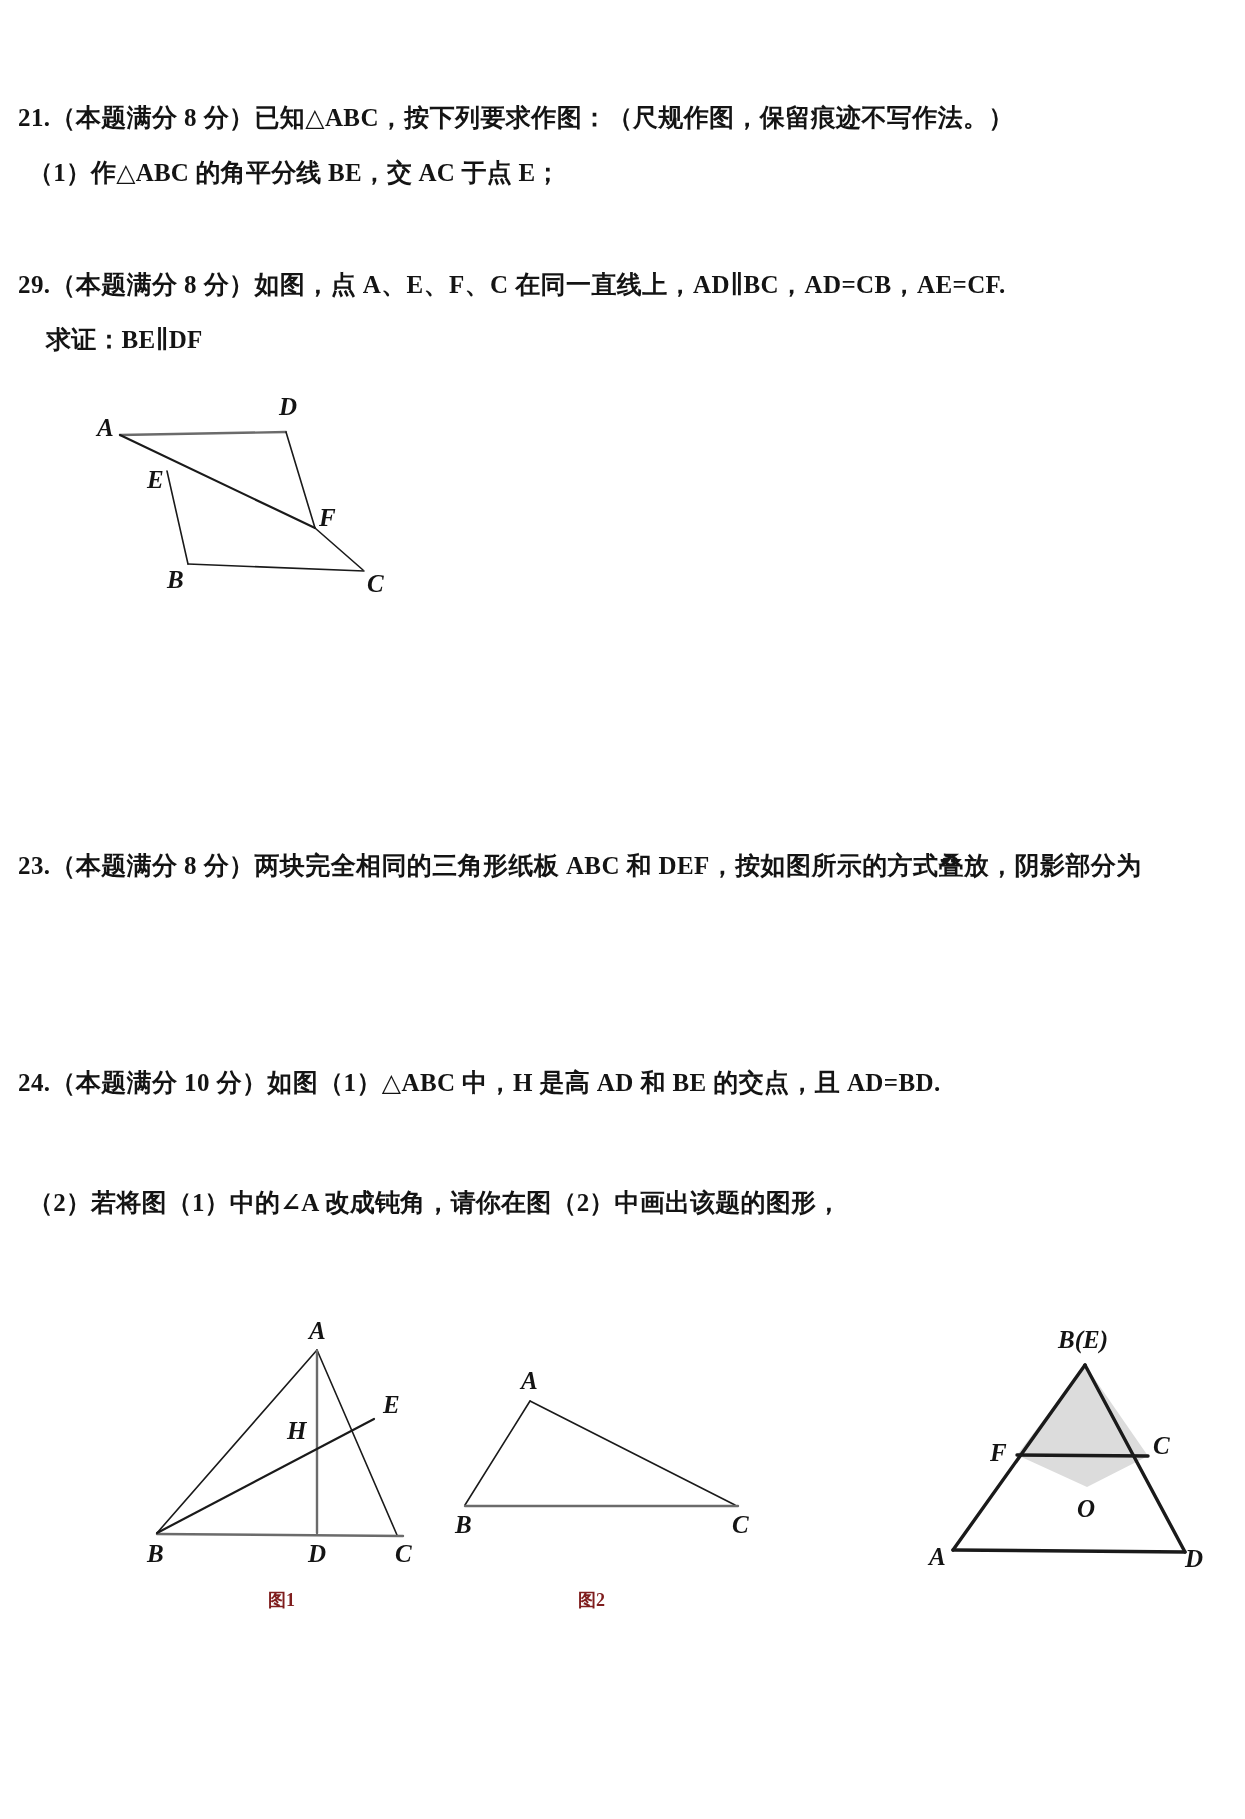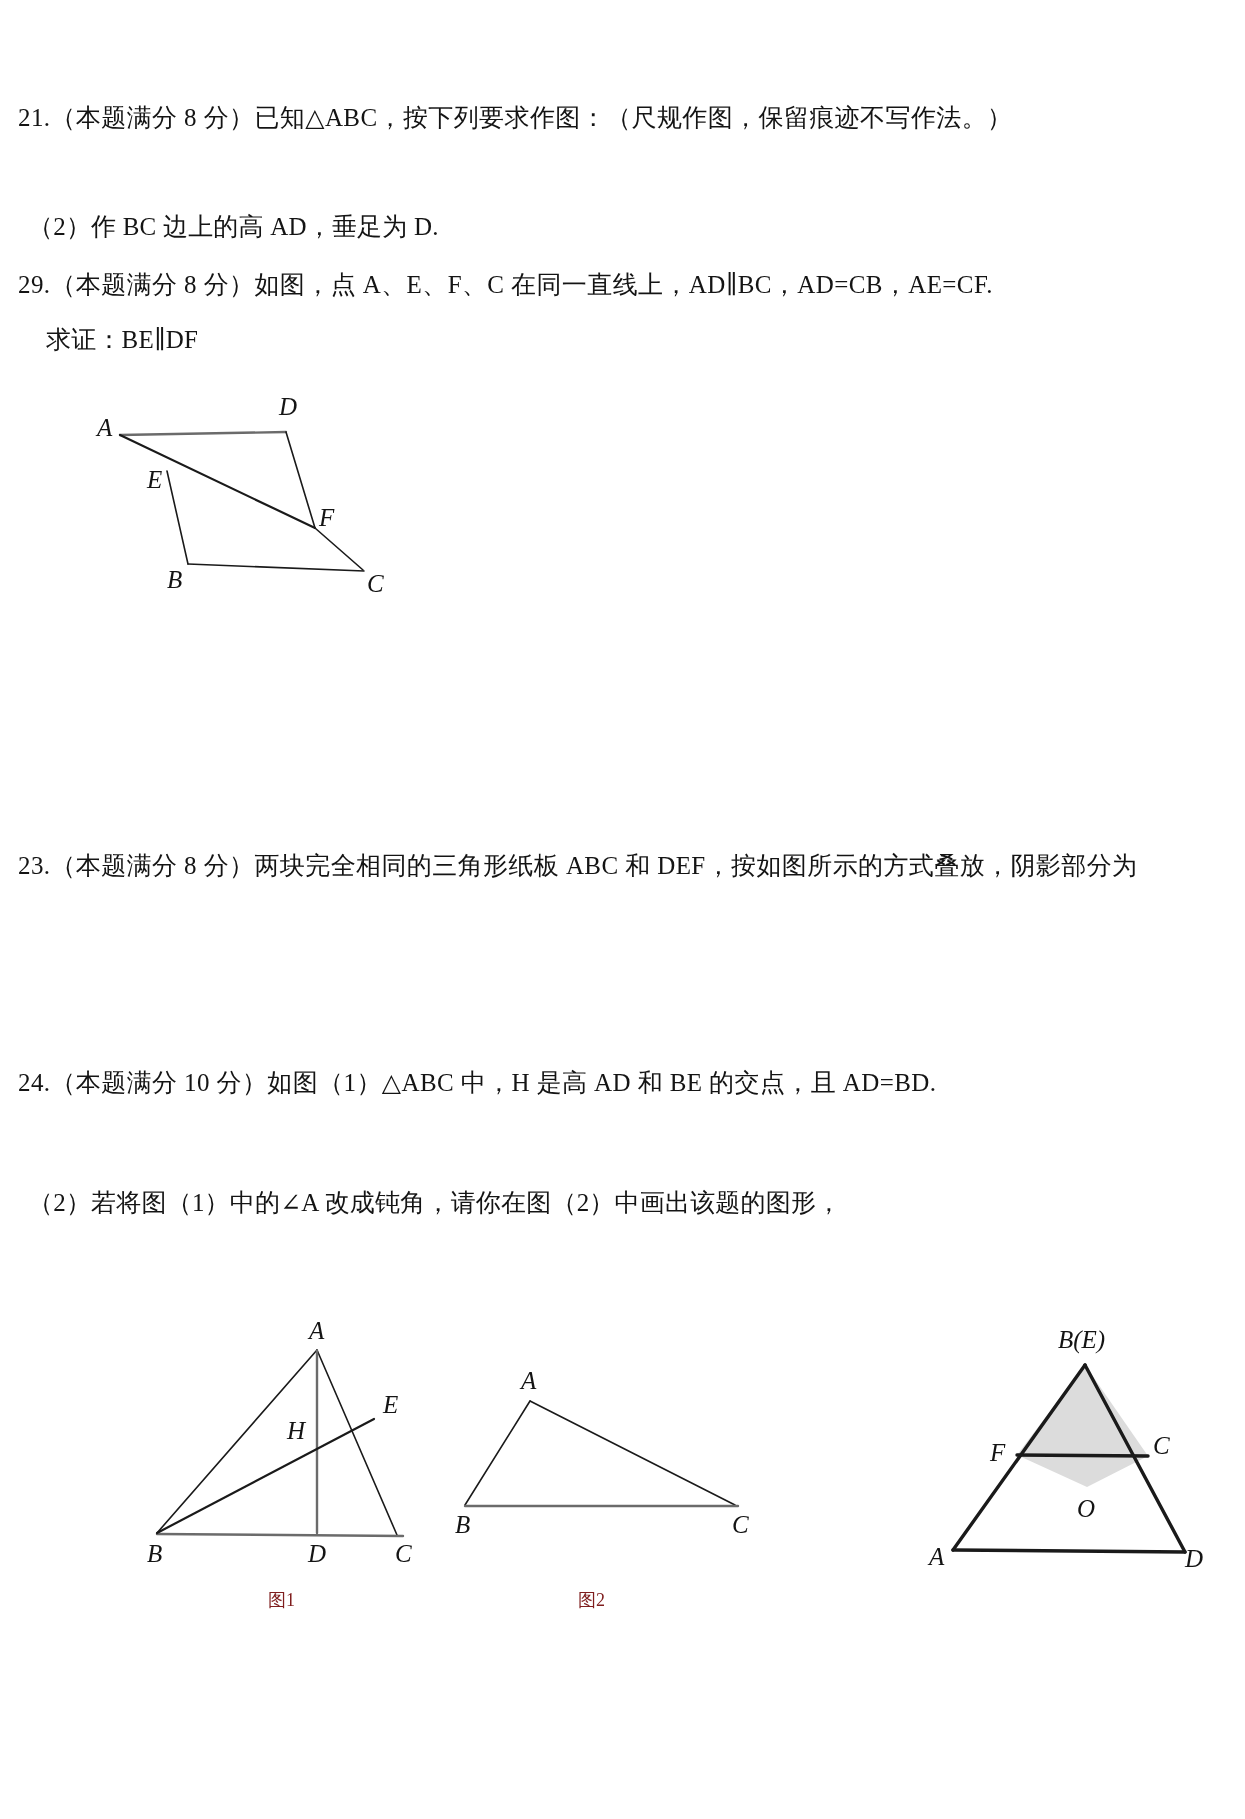--- a/index.html
+++ b/index.html
@@ -11,20 +11,21 @@
   body {
     font-family: "Liberation Serif", "DejaVu Serif", serif;
     color: #000000;
   }
   #page {
     position: relative;
     width: 1245px;
     height: 1819px;
     background: #ffffff;
     overflow: hidden;
+    font-weight: bold;
   }
   .q-line {
     position: absolute;
     font-family: "Liberation Serif", "DejaVu Serif", serif;
     font-size: 25px;
     line-height: 1.2;
     color: #141414;
     white-space: nowrap;
     letter-spacing: 0.4px;
   }
@@ -83,22 +84,22 @@
     stroke: none;
   }
 </style>
 </head>
 <body>
 
 <div id="page">
 
   <div class="q-line" style="left:18px; top:103px;">21.（本题满分 8 分）已知△ABC，按下列要求作图：（尺规作图，保留痕迹不写作法。）</div>
 
+  <div class="q-line indent" style="left:28px; top:158px;">（1）作△ABC 的角平分线 BE，交 AC 于点 E；</div>
 
-  <div class="q-line indent" style="left:28px; top:212px;">（2）作 BC 边上的高 AD，垂足为 D.</div>
 
   <div class="q-line" style="left:18px; top:270px;">29.（本题满分 8 分）如图，点 A、E、F、C 在同一直线上，AD∥BC，AD=CB，AE=CF.</div>
 
   <div class="q-line indent" style="left:46px; top:325px;">求证：BE∥DF</div>
 
   <div class="fig-wrap" style="left:75px; top:392px;">
     <svg width="340" height="210" viewBox="0 0 340 210">
 
       <path class="stroke-gray" d="M45,43 L211,40"></path>
       <path class="stroke-thin" d="M211,40 L240,136"></path>

